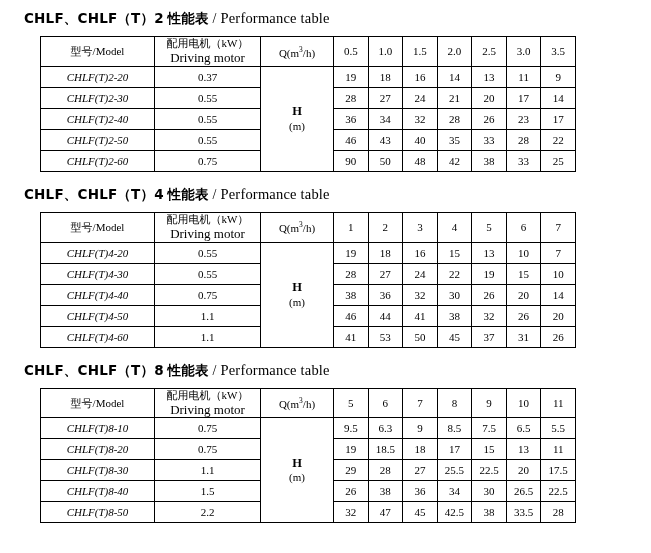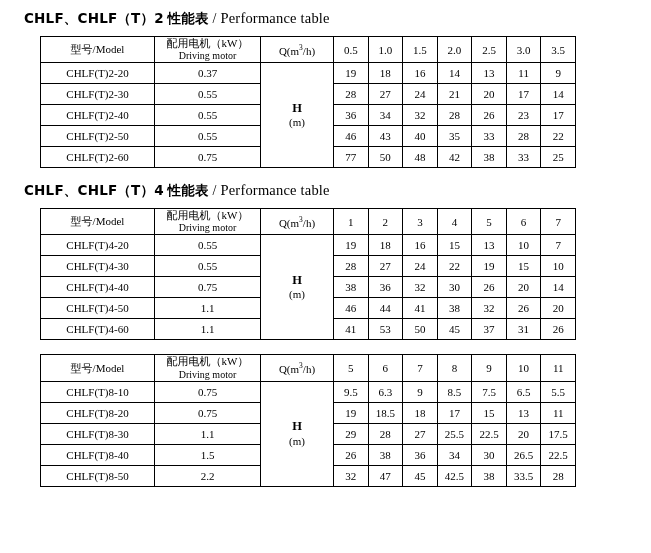--- a/index.html
+++ b/index.html
@@ -70,34 +70,35 @@
   }
   .hdr-motor {
     width: 105px;
     font-family: "DejaVu Sans", sans-serif;
     font-size: 10px;
     line-height: 1.2;
     height: 34px;
   }
   .hdr-motor .en-sub {
     font-family: "Liberation Serif", serif;
-    font-size: 10px;
+    font-size: 13px;
   }
   .hdr-q {
     width: 72px;
     font-size: 11px;
   }
   .hdr-q sup {
     font-size: 7.5px;
     vertical-align: super;
   }
   .cell-model {
     font-size: 11px;
     text-align: left;
     padding-left: 12px;
+    font-style: italic;
   }
   .cell-motor {
     font-size: 11px;
   }
   .cell-h {
     font-size: 12px;
     line-height: 1.25;
     font-weight: normal;
   }
   .cell-h b {
@@ -188,21 +189,21 @@
         <td class="data-cell">43</td>
         <td class="data-cell">40</td>
         <td class="data-cell">35</td>
         <td class="data-cell">33</td>
         <td class="data-cell">28</td>
         <td class="data-cell">22</td>
       </tr>
       <tr>
         <td class="cell-model">CHLF(T)2-60</td>
         <td class="cell-motor">0.75</td>
-        <td class="data-cell">77</td>
+        <td class="data-cell">90</td>
         <td class="data-cell">50</td>
         <td class="data-cell">48</td>
         <td class="data-cell">42</td>
         <td class="data-cell">38</td>
         <td class="data-cell">33</td>
         <td class="data-cell">25</td>
       </tr>
     </tbody>
       </table>
   </div>
@@ -292,20 +293,26 @@
         <td class="data-cell">45</td>
         <td class="data-cell">37</td>
         <td class="data-cell">31</td>
         <td class="data-cell">26</td>
       </tr>
     </tbody>
       </table>
   </div>
 
   <div class="section">
+    <div class="section-title">
+      <span class="cn">CHLF、CHLF（T）8</span>
+      <span class="cn">性能表</span>
+      <span class="sep">/</span>
+      <span class="en">Performance table</span>
+    </div>
     <table class="perf">
       <tbody>
           <tr>
         <td class="hdr-model">
           <span>型号</span><span>/</span><span>Model</span>
         </td>
         <td class="hdr-motor">
           <div>配用电机（kW）</div>
           <div class="en-sub">Driving motor</div>
         </td>

